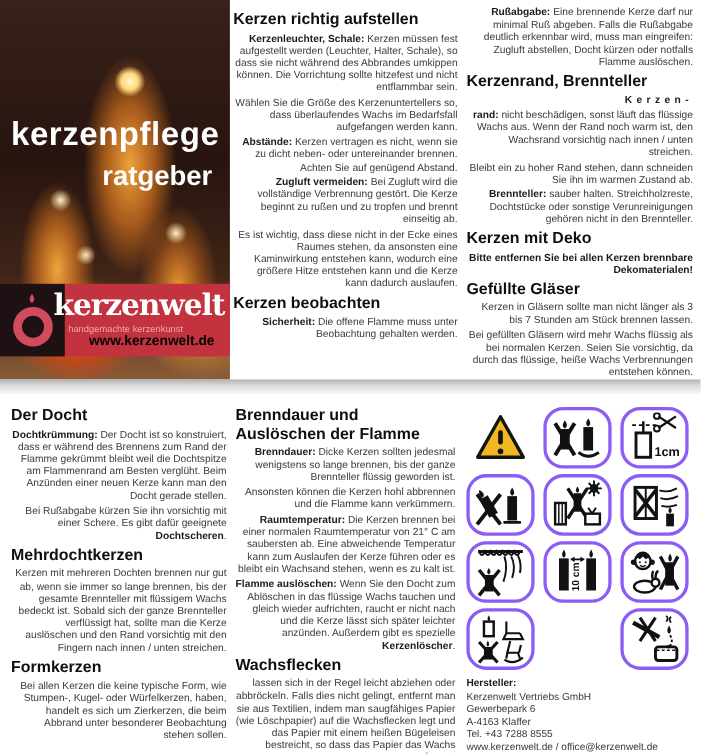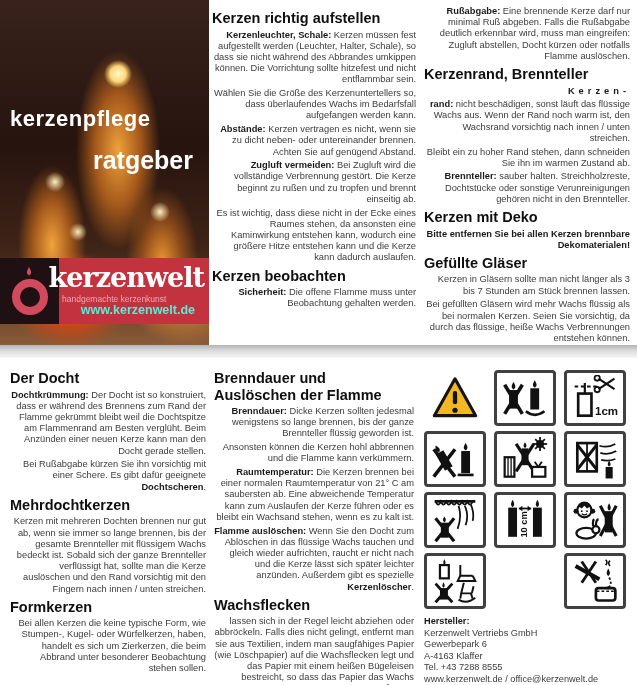--- a/index.html
+++ b/index.html
@@ -19,52 +19,52 @@
       radial-gradient(circle 9px at 78px 232px, #ffe9b5 0%, rgba(250,190,80,0) 100%),
       radial-gradient(ellipse 42px 100px at 118px 150px, #efa23a 0%, rgba(205,110,30,0.75) 55%, rgba(60,28,14,0) 100%),
       radial-gradient(ellipse 34px 80px at 52px 245px, #f2a43c 0%, rgba(205,110,30,0.7) 55%, rgba(60,28,14,0) 100%),
       radial-gradient(ellipse 36px 75px at 162px 262px, #ea9430 0%, rgba(190,100,28,0.6) 55%, rgba(60,28,14,0) 100%),
       radial-gradient(ellipse 62px 48px at 70px 300px, #ef6a22 0%, #c2491a 55%, rgba(60,28,14,0) 100%),
       radial-gradient(ellipse 55px 40px at 185px 305px, #d98a3a 0%, rgba(60,28,14,0) 100%),
       linear-gradient(180deg, #38221a 0%, #27140f 42%, #3f2417 72%, #6e462a 90%, #8a5c38 100%);
   }
   .cover-title1 {
     position:absolute; left:10px; top:106px; width:190px;
-    font-size:22px; font-weight:bold; color:#ffffff; letter-spacing:0.5px;
+    font-size:30px; font-weight:bold; color:#ffffff; letter-spacing:0.5px;
   }
   .cover-title2 {
     position:absolute; right:16px; top:146px;
     font-size:25px; font-weight:bold; color:#ffffff;
   }
   .logo-band { position:absolute; left:0; top:258px; width:209px; height:66px; display:flex; }
   .logo-dark { width:59px; height:100%; background:#1f1014; display:flex; align-items:center; justify-content:center; }
   .logo-red  { flex:1; background:#c2333f; position:relative; }
   .logo-name { position:absolute; right:5px; top:4px; font-family:"DejaVu Serif", serif;
                font-weight:bold; font-size:27px; color:#ffffff; letter-spacing:-1px; }
   .logo-tag  { position:absolute; left:3px; top:36px; font-size:8.5px; color:#efa6b0; }
-  .logo-url  { position:absolute; right:14px; bottom:7px; font-size:12.5px; font-weight:bold; color:#5eead4; }
+  .logo-url  { position:absolute; right:14px; bottom:7px; font-size:12.5px; font-weight:bold; color:#000000; }
   
   .divider { position:absolute; left:0; top:345px; width:637px; height:13px;
              background:linear-gradient(180deg,#b3b3b3 0%, #dcdcdc 45%, #f6f6f6 100%); }
   
   .col { position:absolute; font-size:9.3px; line-height:11.2px; text-align:justify; color:#3b3b3b; }
   .col h3 { font-size:14.5px; line-height:16.5px; text-align:left; margin:4px 0 3px; color:#0f0f0f; }
   .col p { margin:0 0 2.5px;text-align:right; }
   .col b { color:#1a1a1a; }
   #col-tm { left:212px; top:6px;  width:204px; }
   #col-tr { left:424px; top:6px;  width:206px; }
   #col-bl { left:10px;  top:366px; width:196px; }
   #col-bm { left:214px; top:366px; width:200px; }
   .center-bold { text-align:center; font-weight:bold; color:#1a1a1a; }
   .spread { text-align:right; font-weight:bold; letter-spacing:4px; margin-bottom:0; color:#1a1a1a; }
   
   #picto-grid { position:absolute; left:424px; top:370px; display:grid;
                 grid-template-columns:repeat(3,62px); column-gap:8px; row-gap:5px; }
   .pcell { width:62px; height:56px; display:flex; align-items:center; justify-content:center; }
-  .pbox  { width:62px; height:56px; border:3px solid #404040; border-radius:4px; background:#fff;
+  .pbox  { width:62px; height:56px; border:3px solid #8b5cf6; border-radius:18px; background:#fff;
            display:flex; align-items:center; justify-content:center; }
   .pbox svg, .pcell svg { width:50px; height:46px; }
   
   #maker { position:absolute; left:424px; top:616px; font-size:9.2px; line-height:11.6px; color:#3b3b3b; }
   #maker .lead { font-weight:bold; color:#1a1a1a; }
 </style>
 </head>
 <body>
 
 <div class="cover">

